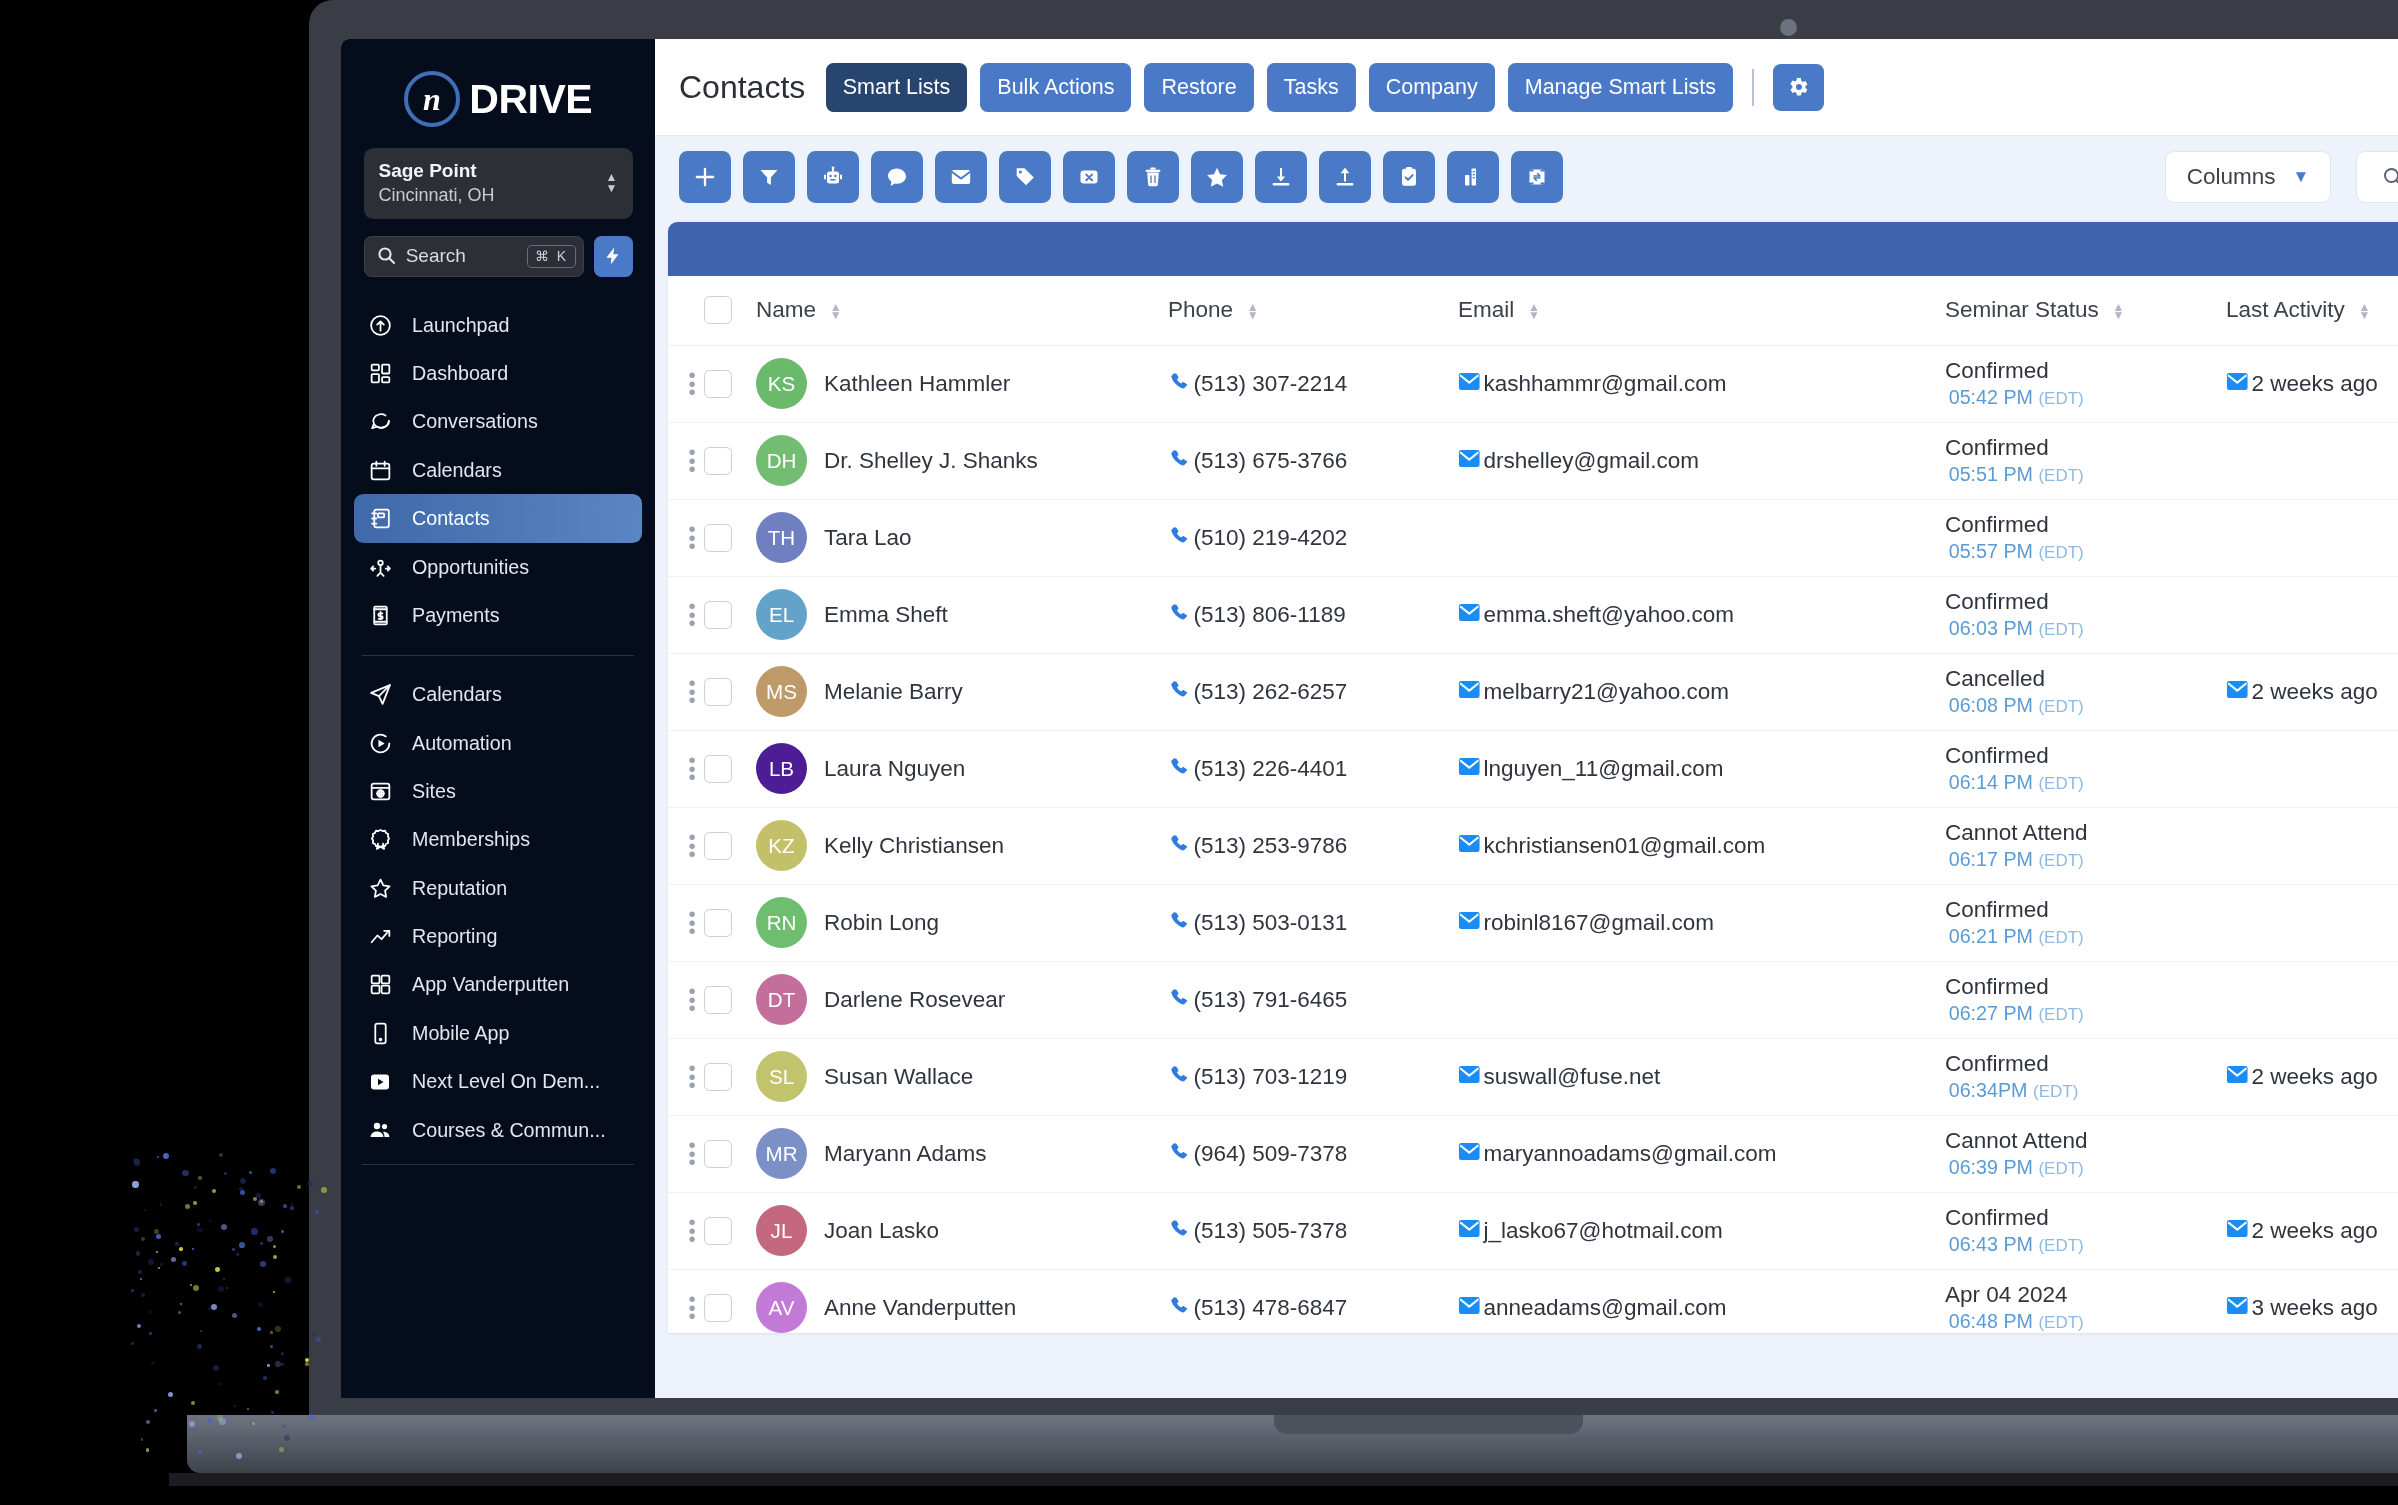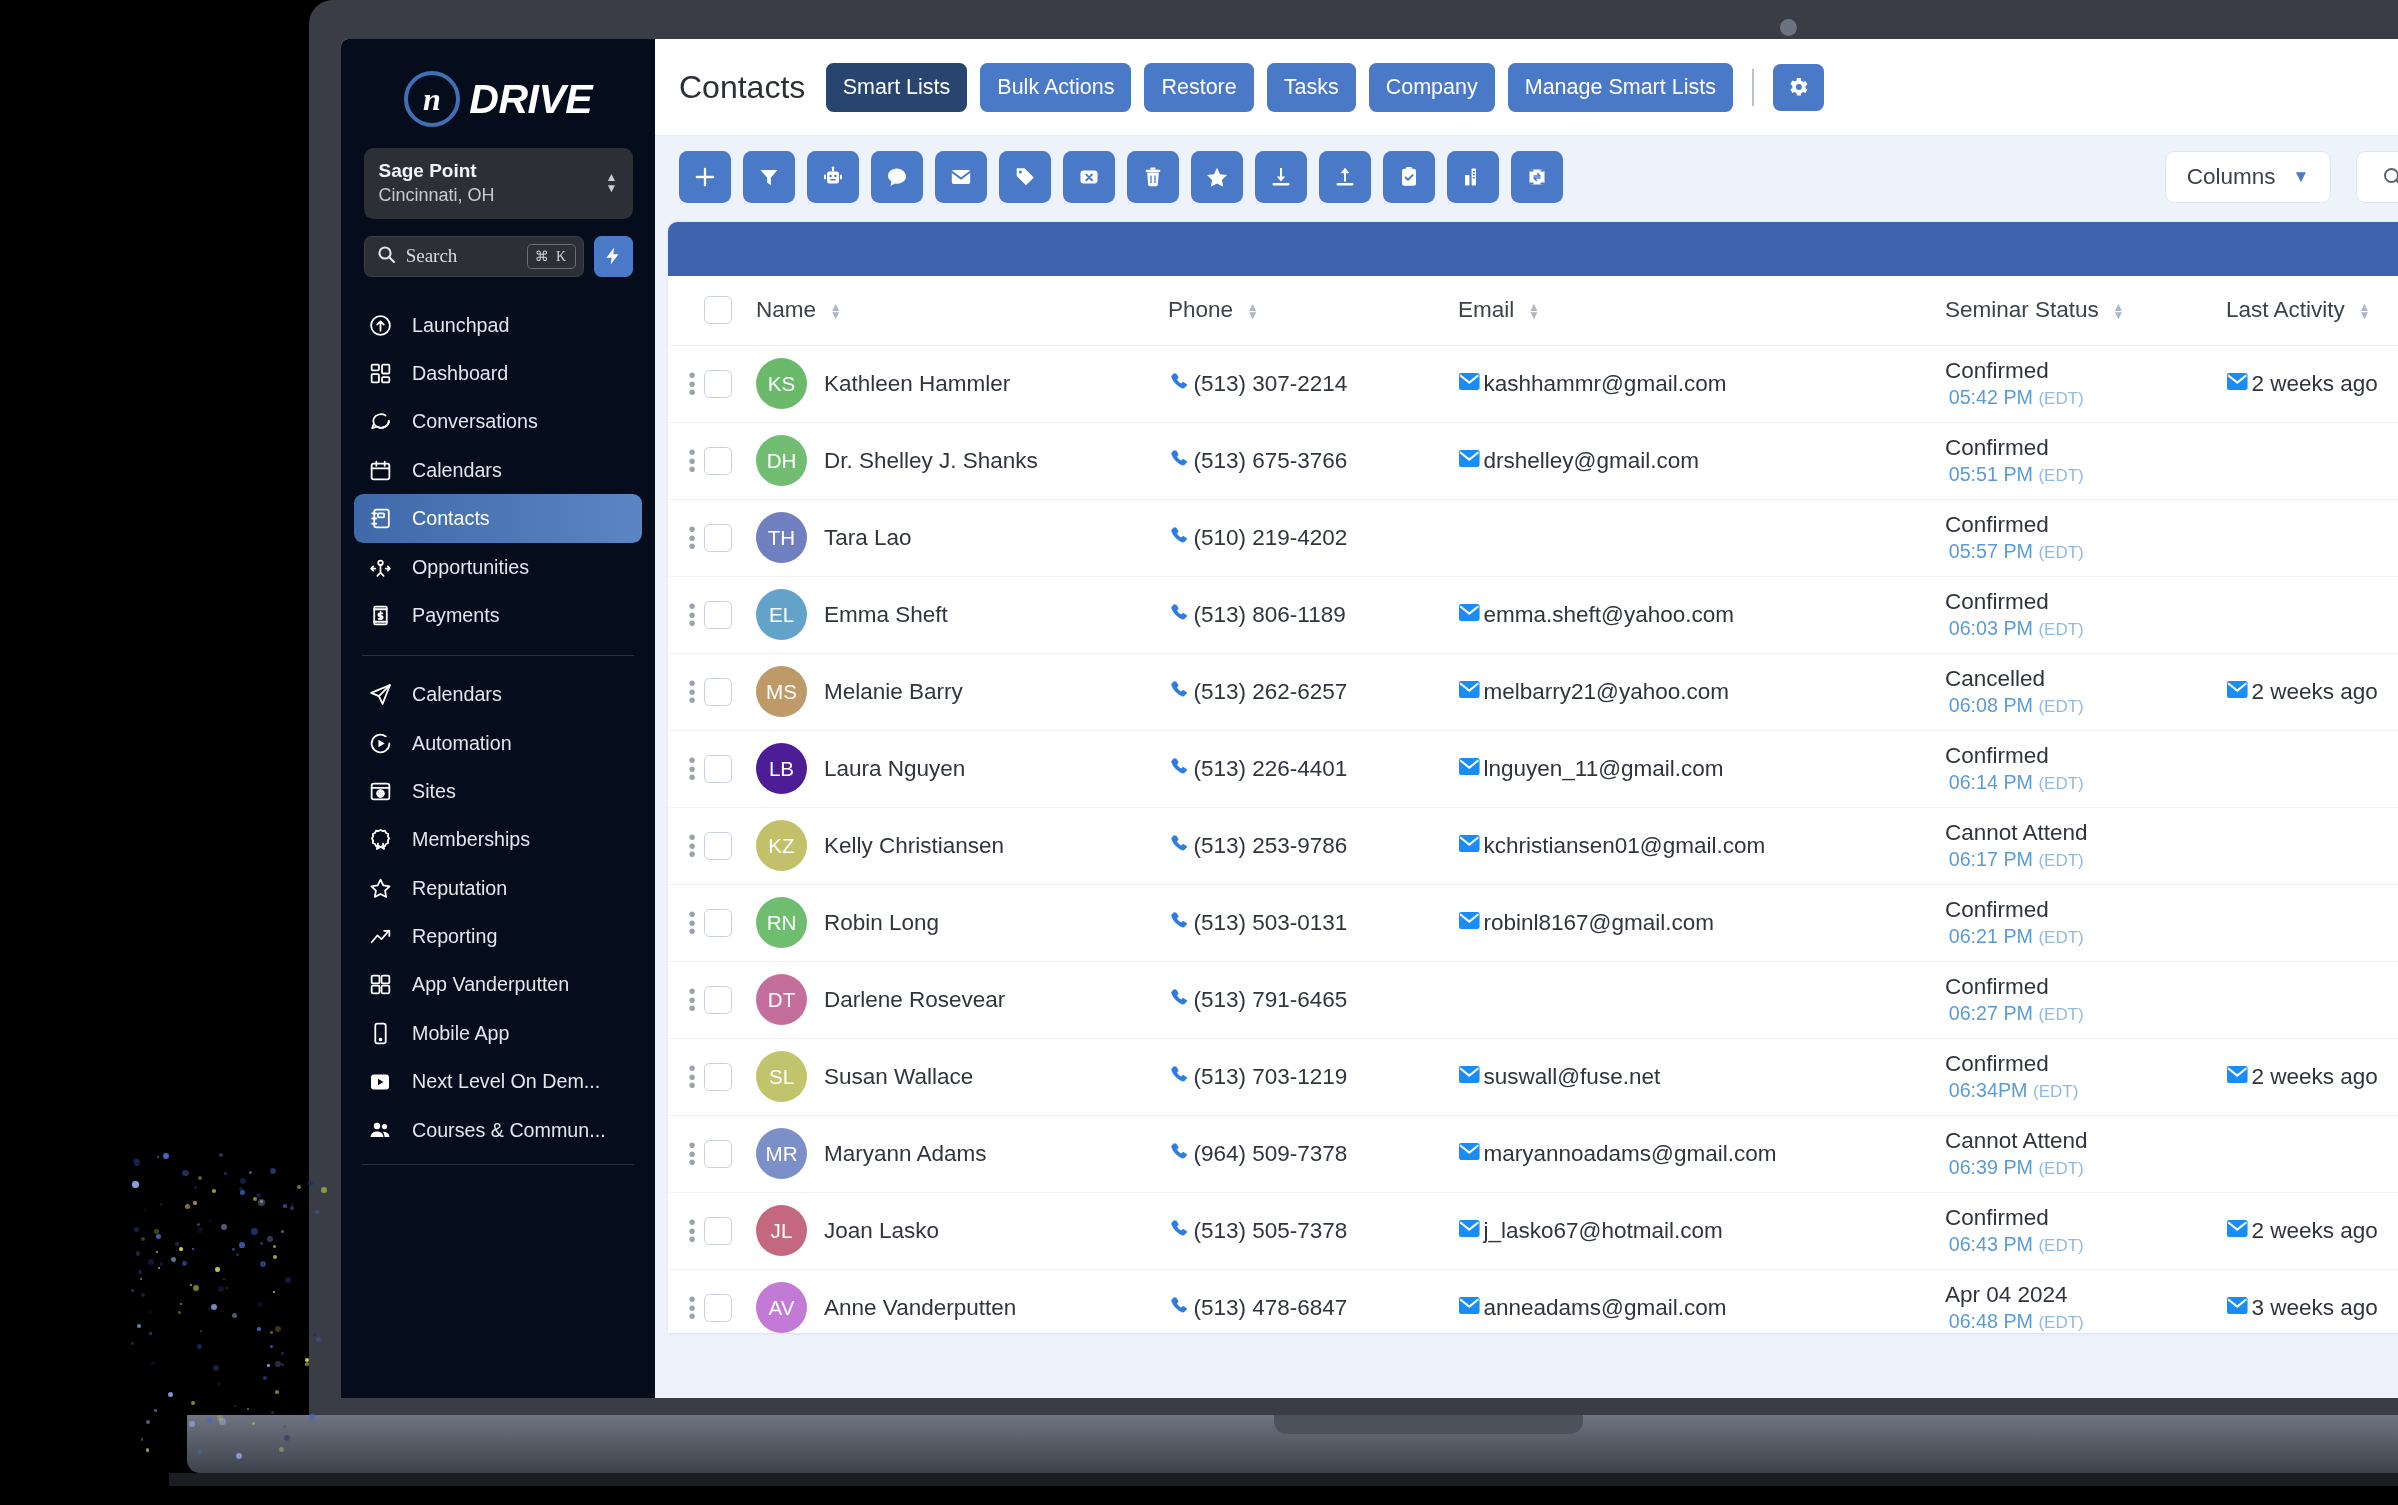--- a/index.html
+++ b/index.html
@@ -58,33 +58,33 @@
     z-index: 5;
   }
   .brand { display:flex; align-items:center; justify-content:center; gap:9.4px; padding: 32px 0 20.6px 0; }
   .brand-mark {
     width: 56px; height: 56px; border-radius: 50%;
     border: 4.7px solid #3f6fb5; display:flex; align-items:center; justify-content:center;
     color: #fff; font-size: 32px; font-style: italic; font-weight: 700; font-family:"Liberation Serif", serif;
     line-height: 1;
   }
   .brand-text {
-    color:#fff; font-size: 41px; font-weight: 800; font-style: italic; letter-spacing: -0.5px;
+    color:#fff; font-size: 41px; font-weight: 800; letter-spacing: -0.5px;
   }
 
   .loc-select {
     margin: 0 22.5px 17px 22.5px; background:#2c2f36; border-radius: 9.4px;
     padding: 11.2px 15px; display:flex; align-items:center; justify-content:space-between;
     cursor: pointer;
   }
   .loc-name { color:#f2f4f8; font-size: 19px; font-weight:600; line-height:1.3; }
   .loc-sub { color:#c7cbd4; font-size: 18px; line-height:1.35; }
   .updown { display:flex; flex-direction:column; gap:1.9px; color:#c7cbd4; font-size:12px; line-height:0.8; }
 
-  .search-row { margin: 0 22.5px 24px 22.5px; display:flex; align-items:flex-end; gap:9.4px;font-family:Liberation Serif, serif; }
+  .search-row { margin: 0 22.5px 24px 22.5px; display:flex; align-items:flex-end; gap:9.4px; }
   .search-box {
     flex: 1; background:#2c2f36; border:0.9px solid #3c4048; border-radius: 7.5px;
     height: 41px; display:flex; align-items:center; gap:9.4px; padding: 0 7.5px 0 11.2px;
   }
   .search-box .ph { color:#d8dbe2; font-size:19px; flex:1; }
   .kbd {
     border:0.9px solid #6a6f79; border-radius:4.7px; color:#cfd3da; font-size:14px;
     padding: 2.8px 6.6px; letter-spacing: 1.9px; white-space: nowrap;
   }
   .bolt-btn {

